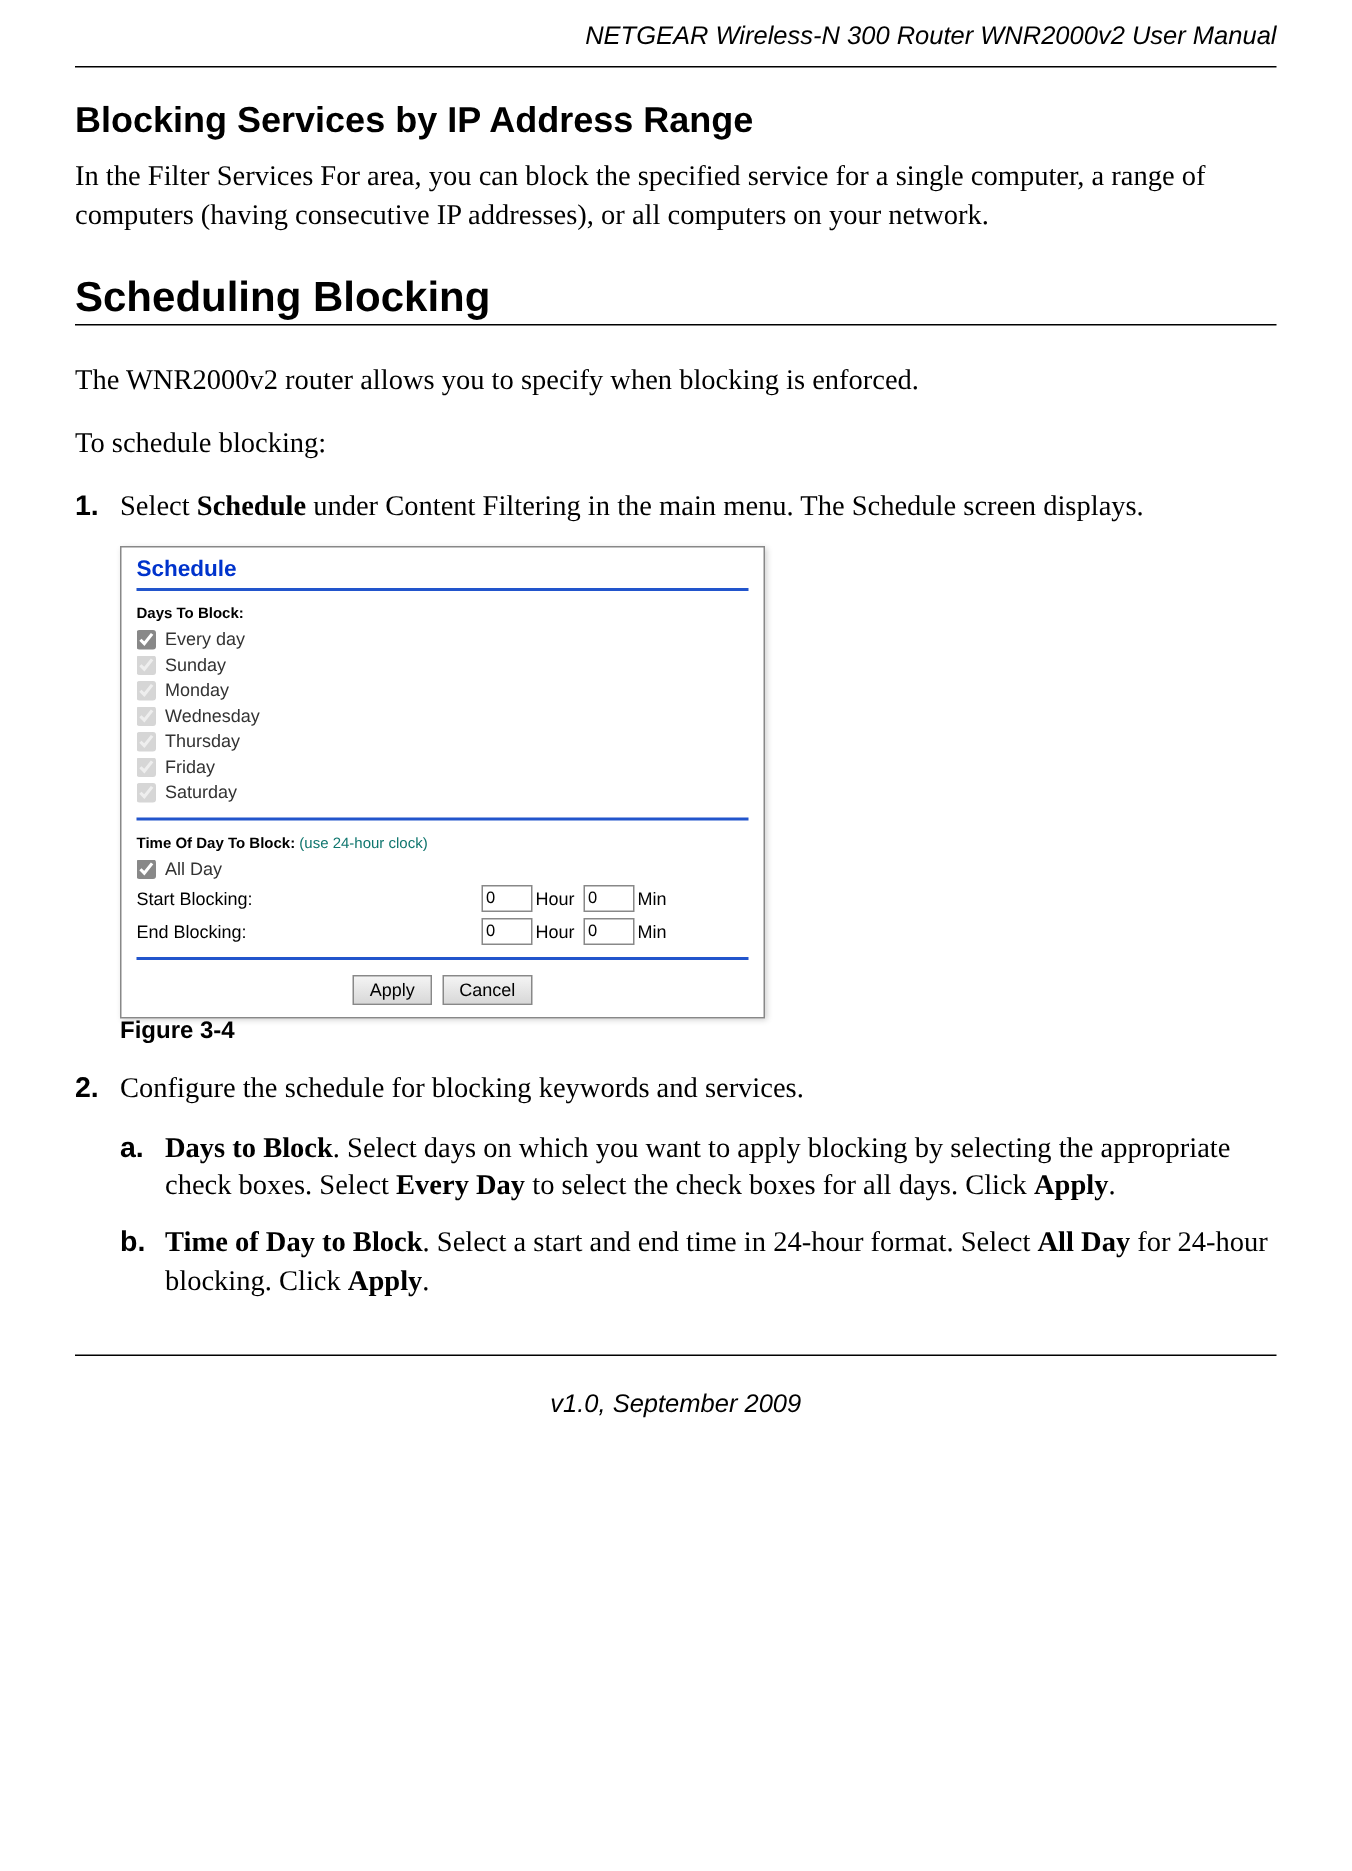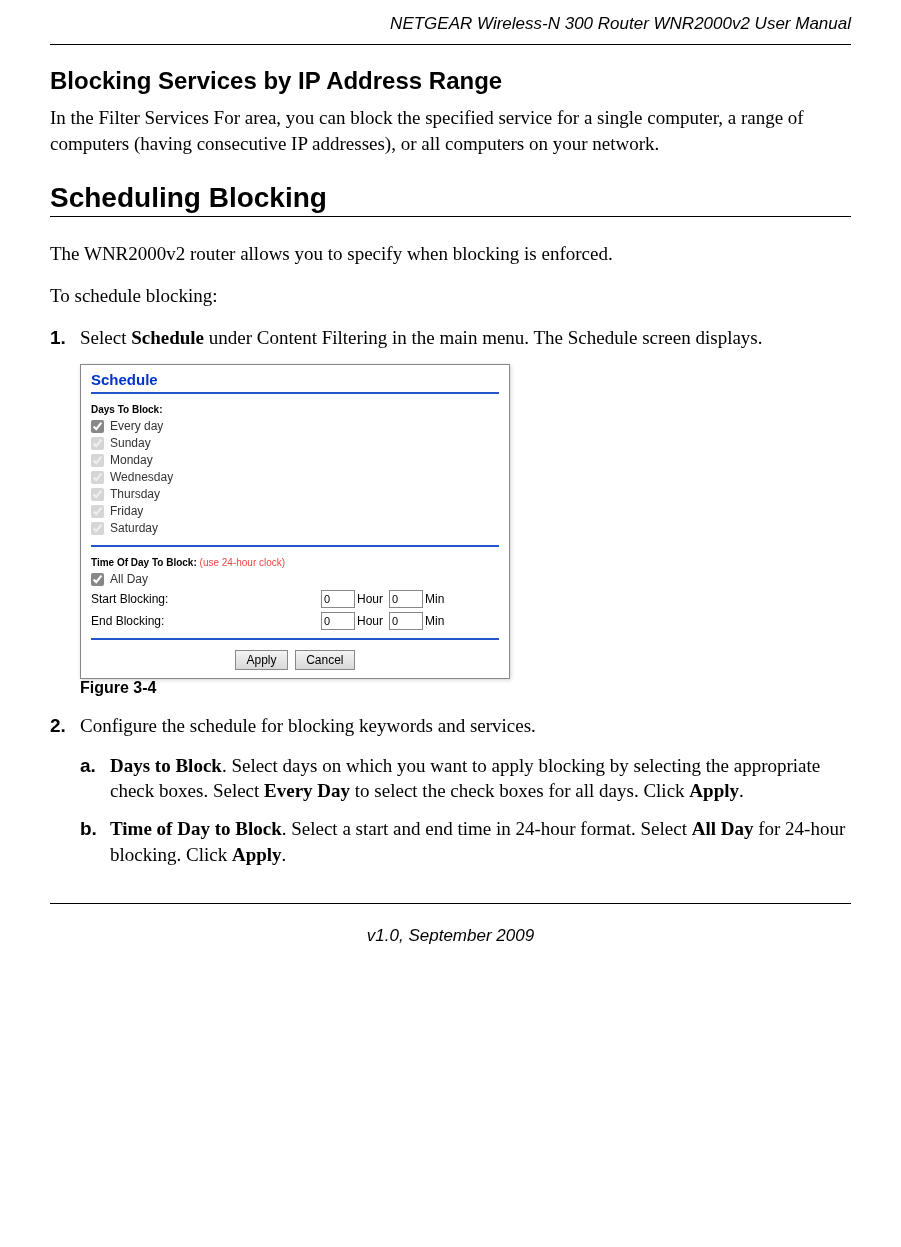--- a/index.html
+++ b/index.html
@@ -92,21 +92,21 @@
       font-weight: bold;
       font-size: 15px;
       margin-bottom: 2px;
     }
     .blue-rule { height: 2px; background: #2255cc; margin: 4px 0 10px 0; }
     .subhead {
       font-weight: bold;
       font-size: 10px;
       margin-bottom: 4px;
     }
-    .subhead .light { font-weight: normal; color: #ef4444; }
+    .subhead .light { font-weight: normal; color: #0f766e; }
     .day-row { display: flex; align-items: center; margin: 3px 0; }
     .day-row input[type="checkbox"] {
       width: 13px; height: 13px; margin-right: 6px;
       accent-color: #888;
     }
     .day-row input[disabled] { opacity: 0.9; }
     .day-row label { font-size: 12px; color: #333; }
     .time-row {
       display: flex;
       align-items: center;

